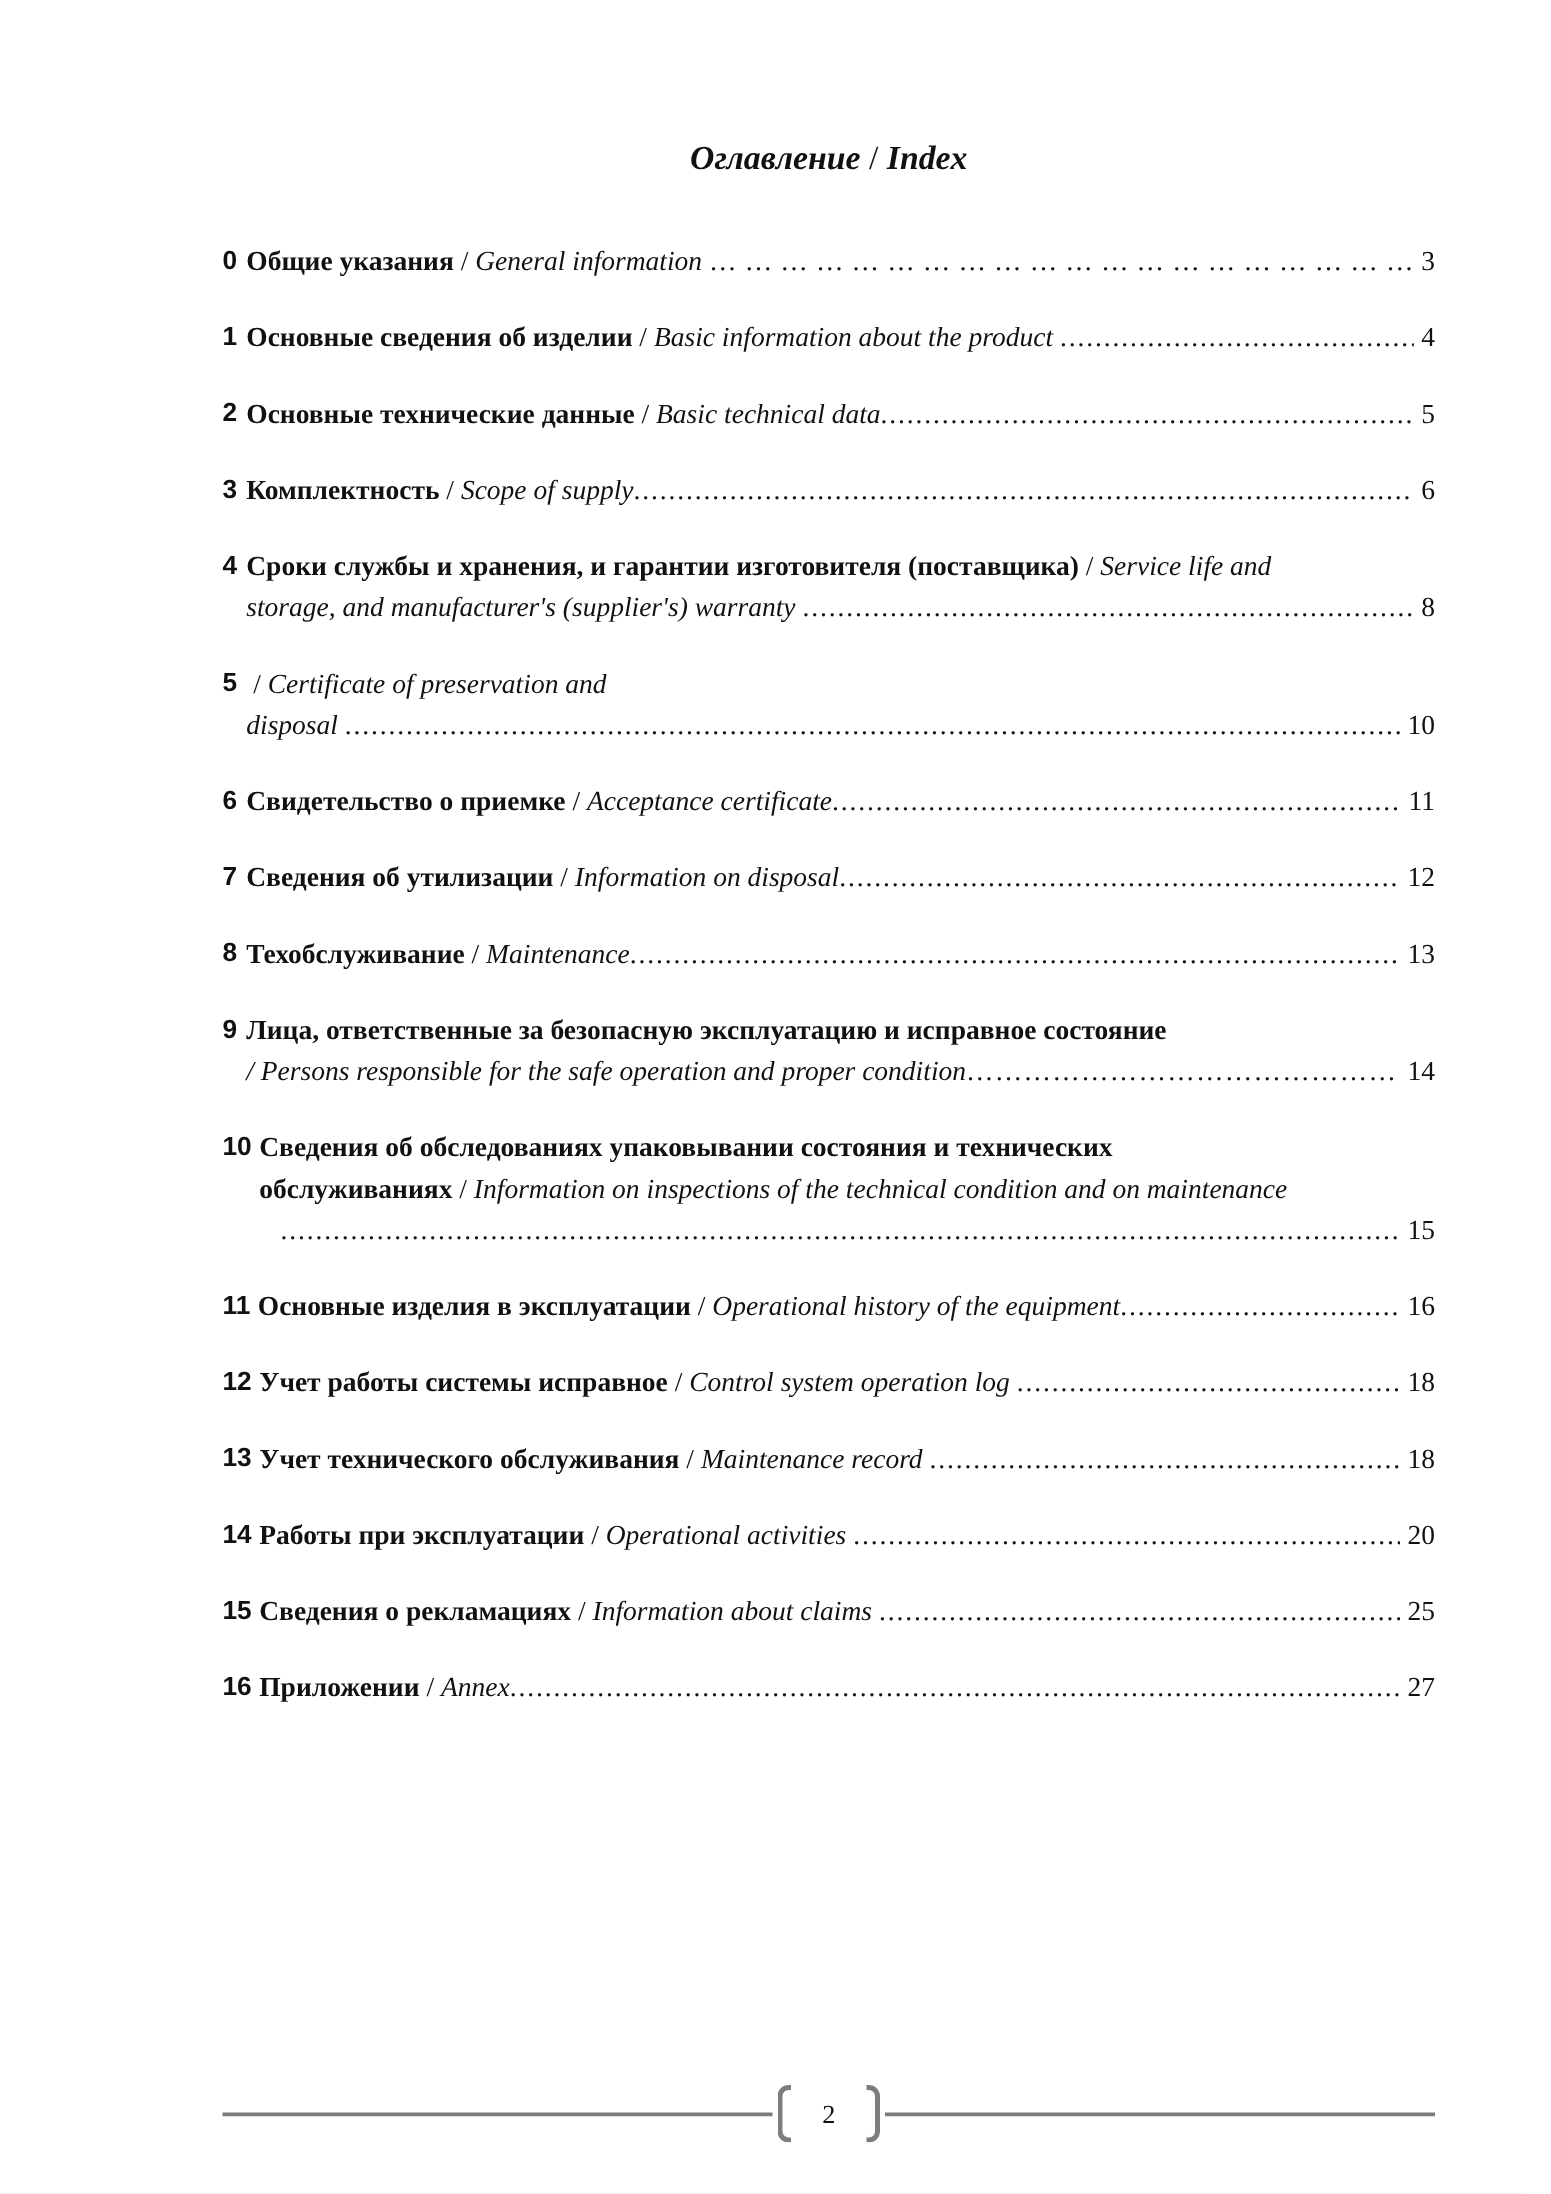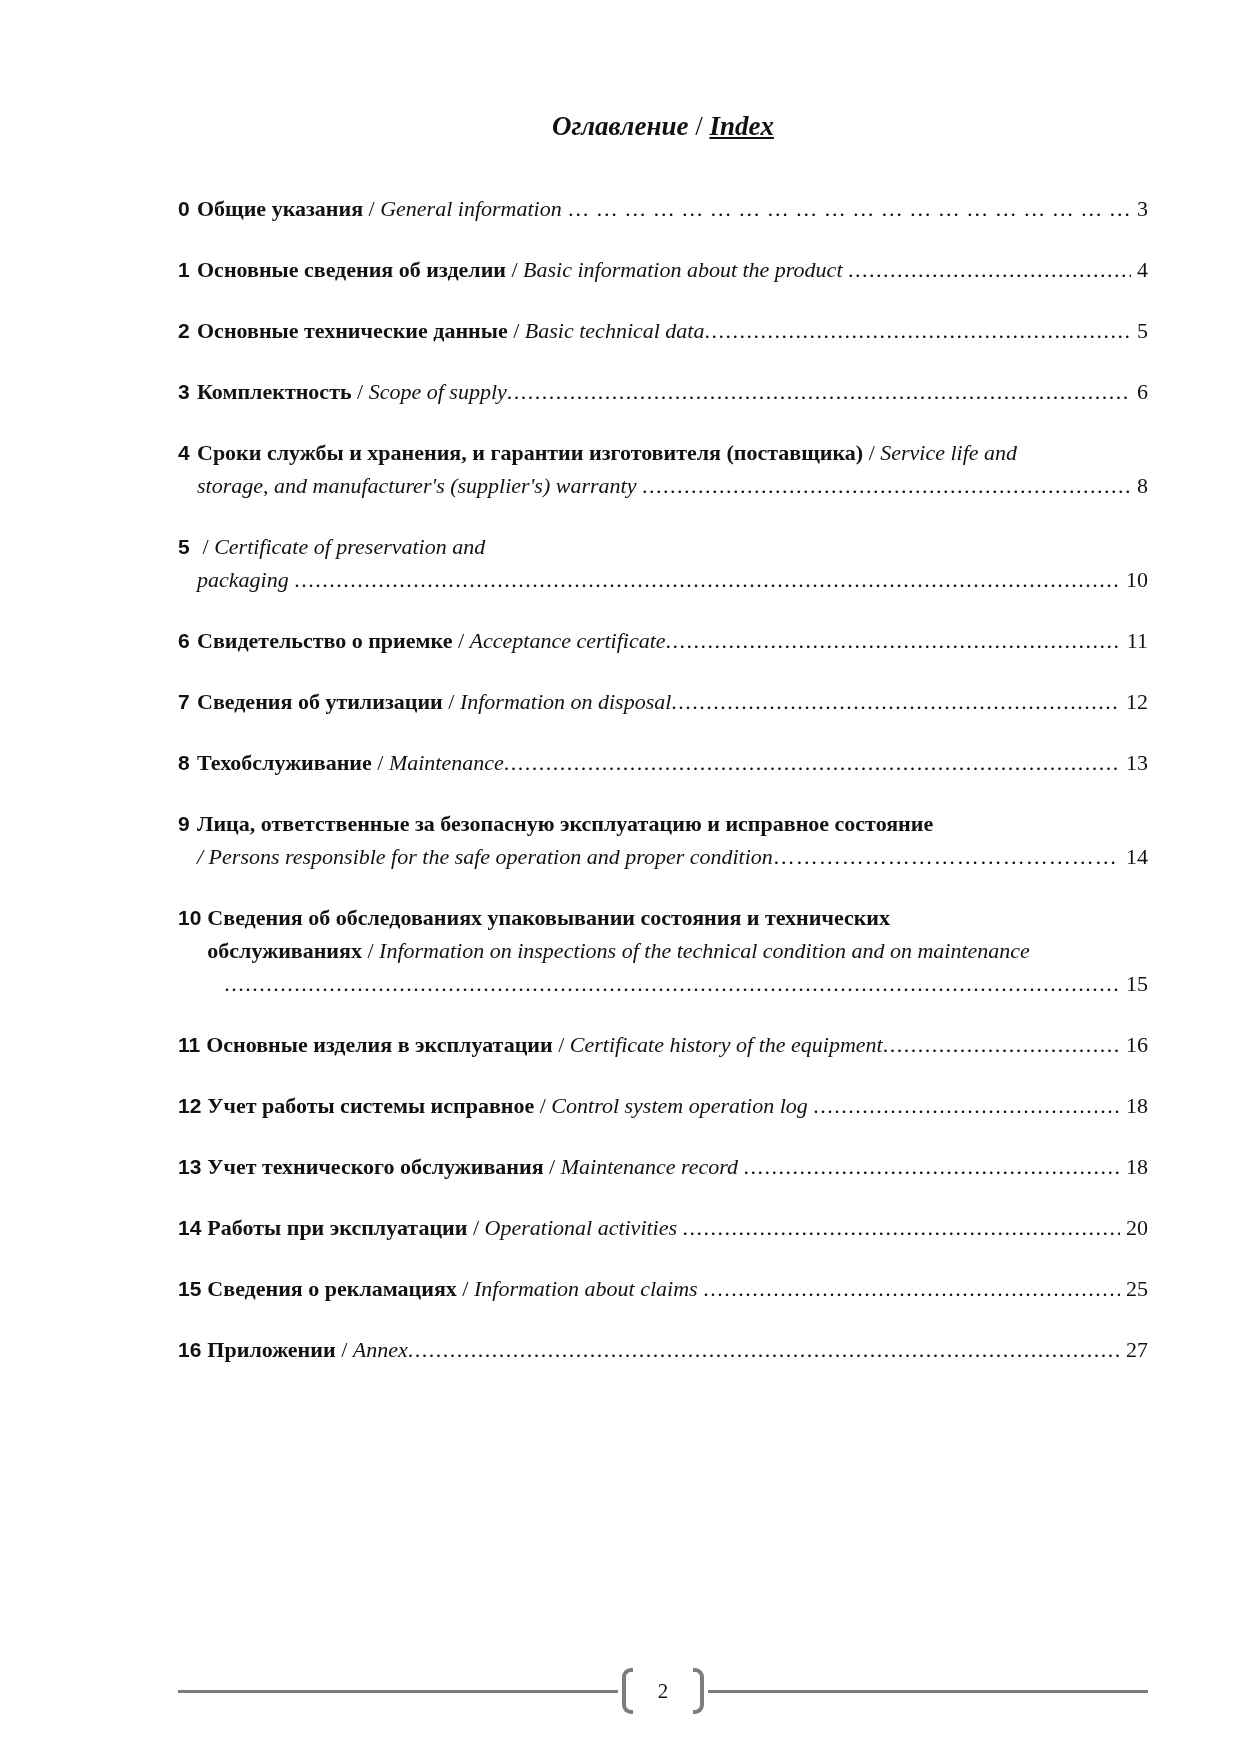--- a/index.html
+++ b/index.html
@@ -17,21 +17,21 @@
     width:970px;
   }
   .doc-title{
     text-align:center;
     font-size:27px;
     line-height:40px;
     margin:0 0 46px 0;
     white-space:pre;
   }
   .doc-title .ru{font-weight:bold;font-style:italic;}
-  .doc-title .en{font-style:italic;text-decoration:underline;}
+  .doc-title .en{font-style:italic;}
   .entry{
     display:flex;
     margin-bottom:28px;
   }
   .num{
     font-family:"Liberation Sans","DejaVu Sans",sans-serif;
     font-weight:bold;
     font-size:21px;
     line-height:33px;
     min-width:13px;
@@ -164,21 +164,21 @@
           </div>
         </div>
         <div class="entry">
           <span class="num">5</span>
           <div class="content-col">
             <div class="line">
               <span class="sep"> / </span>
               <span class="en">Certificate of preservation and</span>
             </div>
             <div class="line">
-              <span class="en">packaging </span>
+              <span class="en">disposal </span>
               <span class="leader tight">................................................................................................................................................................................................................................................................................................................................................................................................................</span>
               <span class="page-num">10</span>
             </div>
           </div>
         </div>
         <div class="entry">
           <span class="num">6</span>
           <div class="content-col">
             <div class="line">
               <span class="ru">Свидетельство о приемке</span>
@@ -242,21 +242,21 @@
               <span class="page-num">15</span>
             </div>
           </div>
         </div>
         <div class="entry">
           <span class="num">11</span>
           <div class="content-col">
             <div class="line">
               <span class="ru">Основные изделия в эксплуатации</span>
               <span class="sep"> / </span>
-              <span class="en">Certificate history of the equipment</span>
+              <span class="en">Operational history of the equipment</span>
               <span class="leader tight">................................................................................................................................................................................................................................................................................................................................................................................................................</span>
               <span class="page-num">16</span>
             </div>
           </div>
         </div>
         <div class="entry">
           <span class="num">12</span>
           <div class="content-col">
             <div class="line">
               <span class="ru">Учет работы системы исправное</span>

